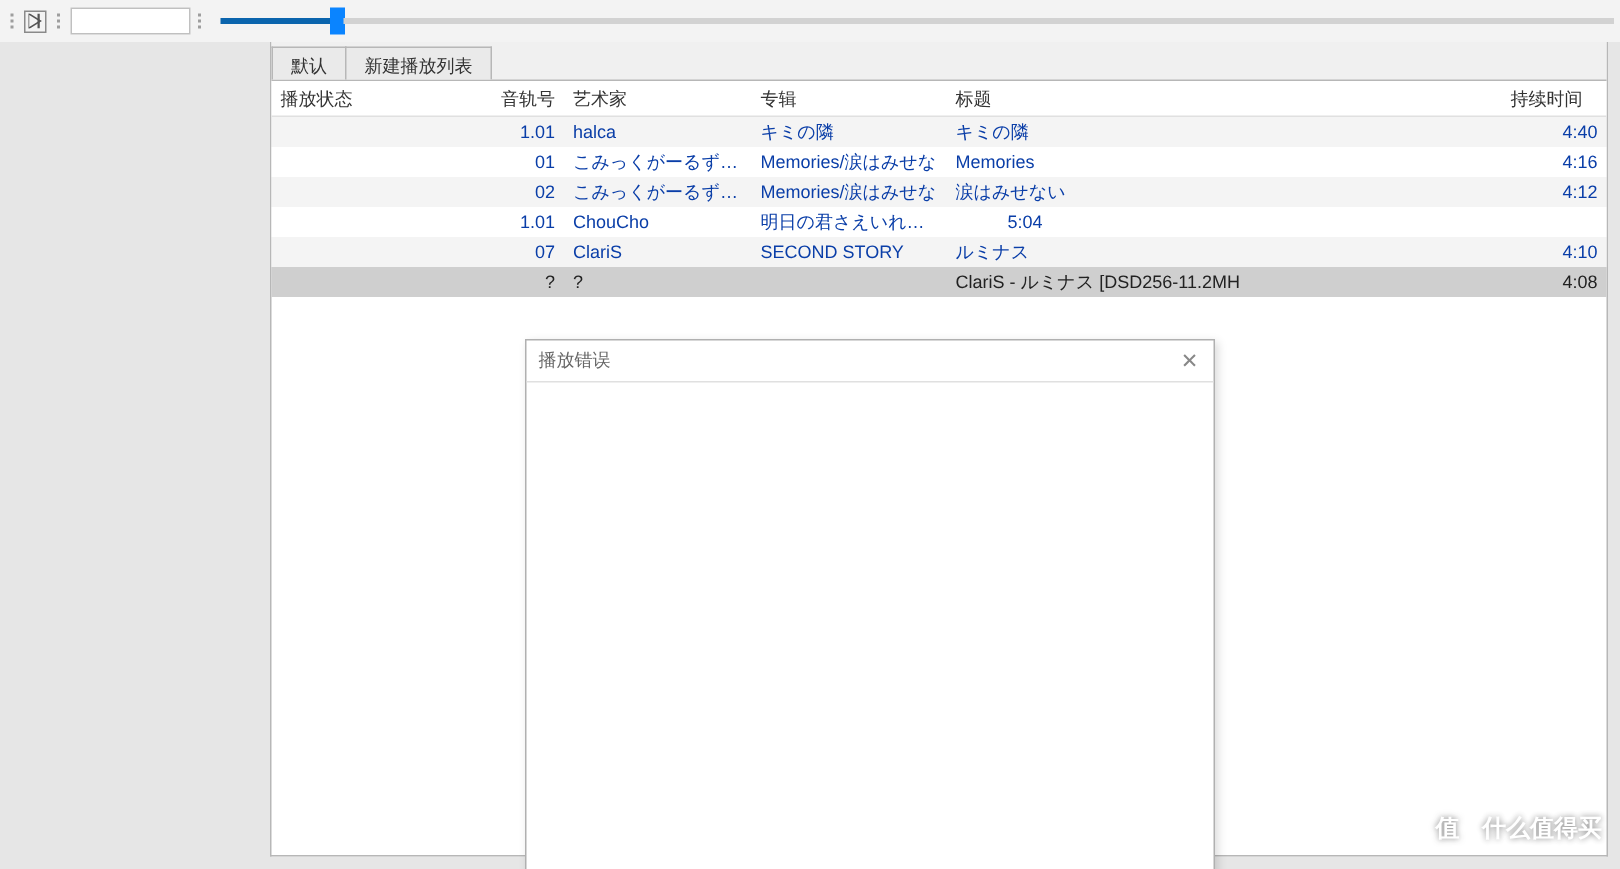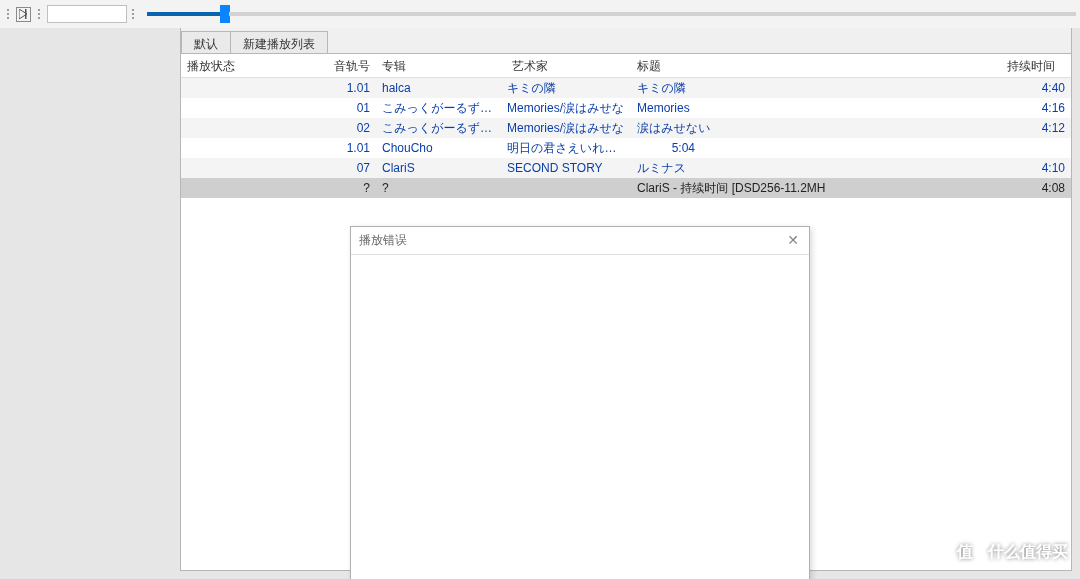--- a/index.html
+++ b/index.html
@@ -244,22 +244,22 @@
 <div class="main">
 
   <div class="tabs">
     <div class="tab">默认</div>
     <div class="tab">新建播放列表</div>
   </div>
 
   <div class="grid-header">
     <div class="col c-status">播放状态</div>
     <div class="col c-track">音轨号</div>
+    <div class="col c-artist">艺术家</div>
     <div class="col c-album">专辑</div>
-    <div class="col c-artist">艺术家</div>
     <div class="col c-title">标题</div>
     <div class="col c-dur">持续时间</div>
   </div>
 
   <div class="rows" id="rows">
       <div class="row">
         <div class="col c-status"></div>
         <div class="col c-track">1.01</div>
         <div class="col c-artist">halca</div>
         <div class="col c-album">キミの隣</div>
@@ -295,21 +295,21 @@
         <div class="col c-artist">ClariS</div>
         <div class="col c-album">SECOND STORY</div>
         <div class="col c-title">ルミナス</div>
         <div class="col c-dur">4:10</div>
       </div>
       <div class="row selected">
         <div class="col c-status"></div>
         <div class="col c-track">?</div>
         <div class="col c-artist">?</div>
         <div class="col c-album"></div>
-        <div class="col c-title">ClariS - 持续时间 [DSD256-11.2MH</div>
+        <div class="col c-title">ClariS - ルミナス [DSD256-11.2MH</div>
         <div class="col c-dur">4:08</div>
       </div>
     </div>
 </div>
 
 <div class="overlay-dialog">
   <div class="dialog-title">
     <span>播放错误</span>
     <span class="spacer"></span>
     <span class="dialog-close">✕</span>

